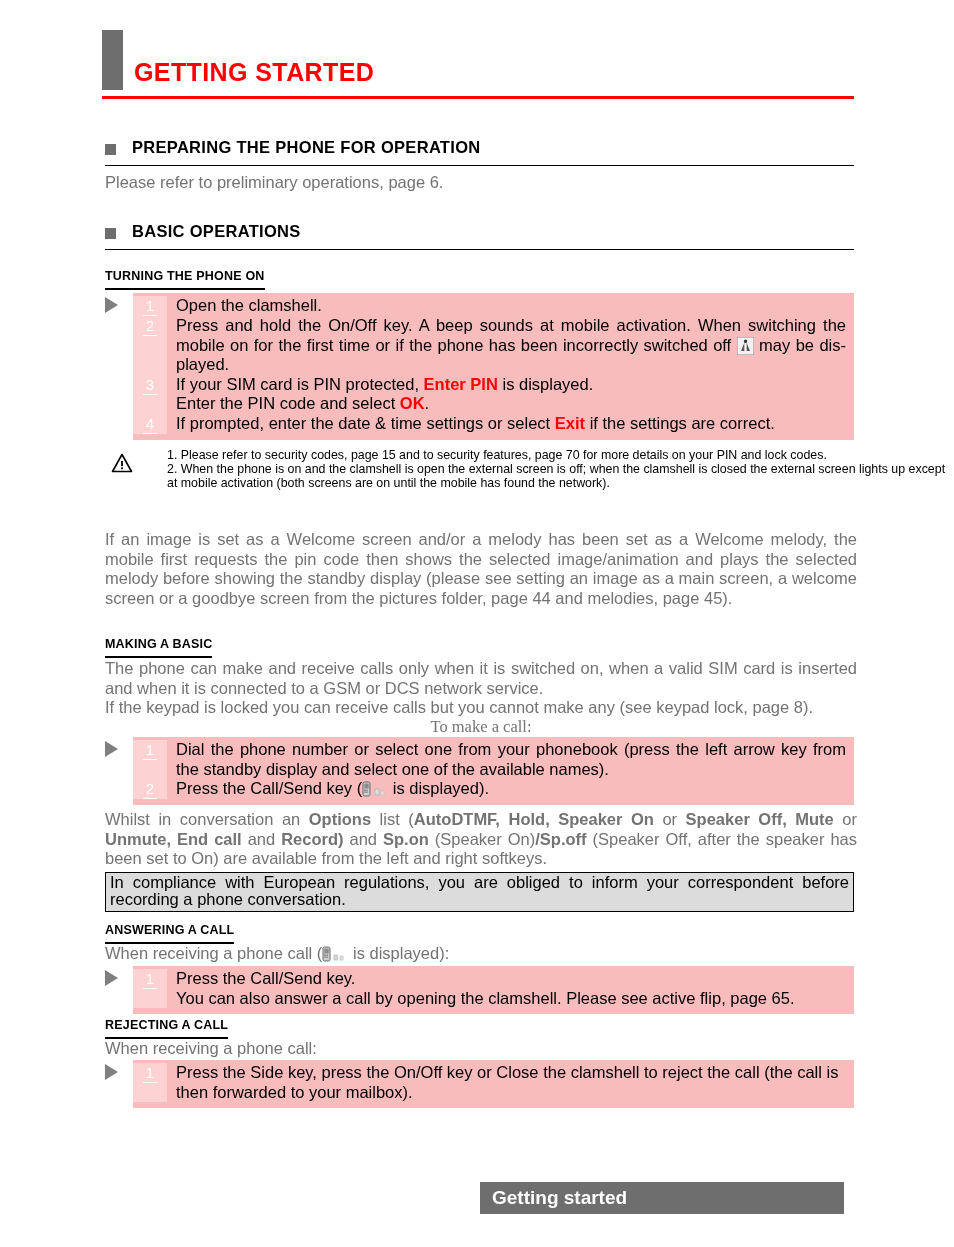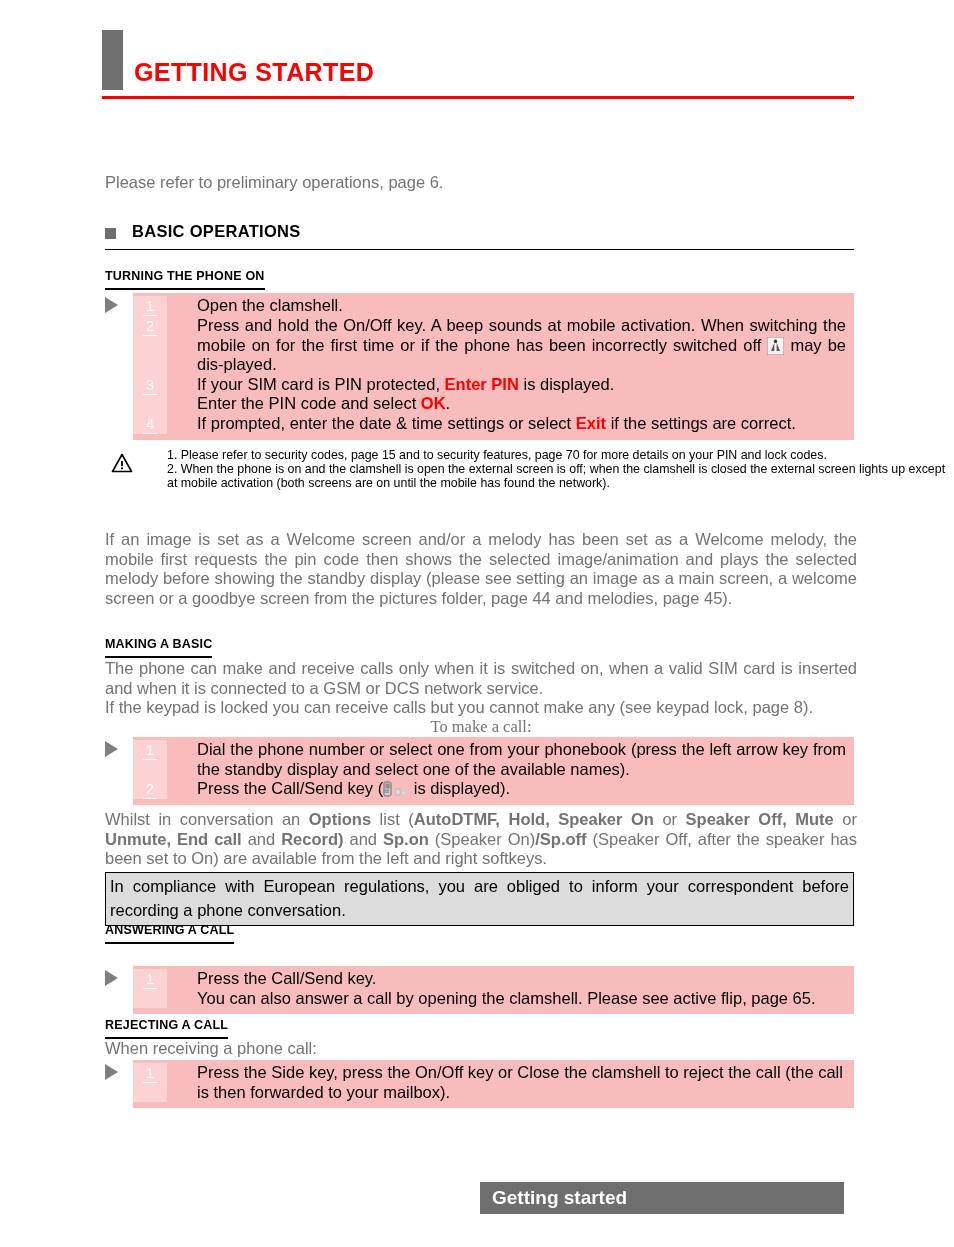--- a/index.html
+++ b/index.html
@@ -155,21 +155,20 @@
     padding: 0 3px 1px 3px;
     border-bottom: 1.6px solid #ffffff;
   }
   .step-text {
     flex: 1 1 auto;
     padding: 0 8px 0 9px;
     font-size: 16.5px;
     line-height: 19.5px;
     text-align: justify;
     color: #000;
-    margin-left: 21px;
   }
   .step-text.nojust { text-align: left; }
 
   .red { color: #ff0000; font-weight: bold; }
   b { font-weight: bold; }
 
   
   .note-block {
     position: absolute;
     left: 105px;
@@ -196,21 +195,21 @@
   
   .grey-box {
     position: absolute;
     left: 105px;
     width: 749px;
     background: #dcdcdc;
     border: 1.5px solid #000;
     box-sizing: border-box;
     padding: 1px 4px 3px 4px;
     font-size: 16.5px;
-    line-height: 24px;
+    line-height: 17px;
     text-align: justify;
   }
 
   
   .footer-bar {
     position: absolute;
     left: 480px;
     top: 1182px;
     width: 364px;
     height: 32px;
@@ -244,20 +243,26 @@
 <body>
 
 <div class="page">
 
   <div class="header">
     <div class="header-block"></div>
     <div class="header-title">GETTING STARTED</div>
     <div class="header-rule"></div>
   </div>
 
+  <div class="section" style="top:138px;">
+    <div class="section-head">
+      <span class="section-bullet"></span>
+      <span class="section-label">PREPARING THE PHONE FOR OPERATION</span>
+    </div>
+  </div>
 
   <div class="body-text" style="top:173px; width:749px;">Please refer to preliminary operations, page 6.</div>
 
   <div class="section" style="top:222px;">
     <div class="section-head">
       <span class="section-bullet"></span>
       <span class="section-label">BASIC OPERATIONS</span>
     </div>
   </div>
 
@@ -342,20 +347,30 @@
 
     </div>
   </div>
 
   <div class="body-text" style="top:810px; width:752px;"><span>Whilst in conversation an </span><b>Options</b><span> list (</span><b>AutoDTMF, Hold, Speaker On</b><span> or </span><b>Speaker Off, Mute</b><span> or </span><b>Unmute, End call</b><span> and </span><b>Record)</b><span> and </span><b>Sp.on</b><span> (Speaker On)</span><b>/Sp.off</b><span> (Speaker Off, after the speaker has been set to On) are available from the left and right softkeys.</span></div>
 
   <div class="grey-box" style="top:872px;">In compliance with European regulations, you are obliged to inform your correspondent before recording a phone conversation.</div>
 
   <div class="sub-head" style="top:923px;">ANSWERING A CALL</div>
 
+  <div class="body-text" style="top:944px; width:752px; text-align:left;"><span>When receiving a phone call (</span><span class="mini-icon"><svg width="26" height="17" viewBox="0 0 26 17">
+          <rect x="1" y="2" width="7" height="14" rx="1.6" fill="#cfcfcf" stroke="#6a6a6a" stroke-width="1"></rect>
+          <rect x="2.3" y="3.5" width="4.4" height="5" fill="#8d8d8d"></rect>
+          <rect x="2.3" y="9.6" width="1.4" height="1.2" fill="#6a6a6a"></rect>
+          <rect x="4.3" y="9.6" width="1.4" height="1.2" fill="#6a6a6a"></rect>
+          <rect x="2.3" y="11.5" width="1.4" height="1.2" fill="#6a6a6a"></rect>
+          <rect x="4.3" y="11.5" width="1.4" height="1.2" fill="#6a6a6a"></rect>
+          <rect x="12" y="10" width="3.4" height="5" fill="#d8d8d8" stroke="#bdbdbd" stroke-width="0.8"></rect>
+          <rect x="18" y="11" width="3" height="4" fill="#e2e2e2" stroke="#c4c4c4" stroke-width="0.8"></rect>
+        </svg></span><span> is displayed):</span></div>
 
   <div class="steps-wrap" style="top:966px;">
     <div class="steps-arrow"></div>
     <div class="steps-box">
       <div class="step-row">
         <div class="step-num"><span class="num-inner">1</span></div>
         <div class="step-text nojust"><span>Press the Call/Send key.</span><br><span>You can also answer a call by opening the clamshell. Please see active flip, page 65.</span></div>
       </div>
     </div>
   </div>

